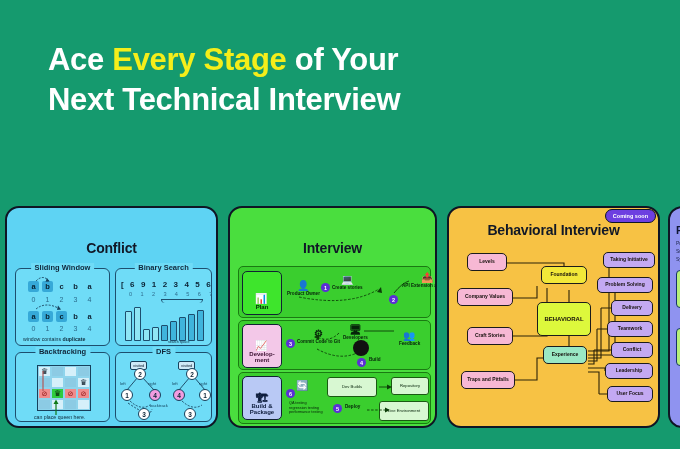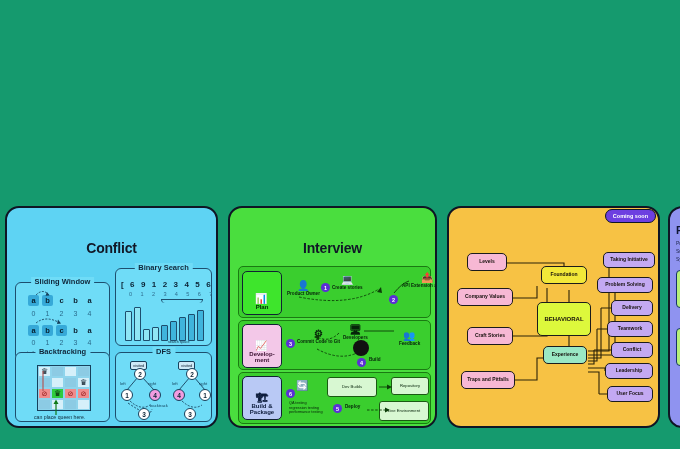--- a/index.html
+++ b/index.html
@@ -162,31 +162,35 @@
 
   
   .f4-title { position: absolute; left: 6px; top: 16px; font-size: 11px; font-weight: bold; color: #101634; }
   .f4-sub   { position: absolute; left: 6px; font-size: 5px; color: #232a52; white-space: nowrap; }
   .f4-box   { position: absolute; left: 6px; width: 48px; background: #b6f07a; border: 1px solid #15306a; border-radius: 4px; }
 </style>
 </head>
 <body>
 
 <div id="hero">
+  <h1 id="headline">
+    <span>Ace </span><span class="hl-accent">Every Stage</span><span> of Your</span><br>
+    <span>Next Technical Interview</span>
+  </h1>
 </div>
 
 <div id="card-rail">
 
   <div class="card" id="card-coding">
     <div class="card-title">
       <br>
       <span>Conflict</span>
     </div>
 
-    <div class="quad" style="left:8px; top:74px; width:95px; height:78px;">
+    <div class="quad" style="left:8px; top:60px; width:95px; height:78px;">
       <div class="quad-label">Sliding Window</div>
       <div class="arr-row" style="left:12px; top:12px;">
         <span class="arr-cell hi">a</span>
         <span class="arr-cell hi">b</span>
         <span class="arr-cell">c</span>
         <span class="arr-cell">b</span>
         <span class="arr-cell">a</span>
       </div>
       <div class="arr-row" style="left:12px; top:25px;">
         <span class="arr-cell idx">0</span>
@@ -390,20 +394,23 @@
         <path d="M128 37 L148 37" stroke="#0c3d08" stroke-width="0.9" stroke-dasharray="2.5,1.6"></path>
         <path d="M146 34.5 L151 37 L146 39.5 Z" fill="#0c3d08"></path>
         <path d="M140 14 L150 14" stroke="#0c3d08" stroke-width="0.9"></path>
         <path d="M148 11.5 L153 14 L148 16.5 Z" fill="#0c3d08"></path>
       </svg>
     </div>
   </div>
 
   <div class="card" id="card-behavioral">
     <div class="coming-soon">Coming soon</div>
+    <div class="card-title">
+      <span>Behavioral Interview</span>
+    </div>
 
     <svg width="213" height="222" style="position:absolute;left:0;top:0;pointer-events:none">
       <g stroke="#2b2208" stroke-width="1.1" fill="none">
         <path d="M56 55 H115 V70"></path>
         <path d="M62 90 H88 V78"></path>
         <path d="M60 128 H98 V80"></path>
         <path d="M64 172 H88 V150 H110"></path>
         <path d="M120 82 V103"></path>
         <path d="M120 140 V128"></path>
         <path d="M139 143 H160 V53"></path>

